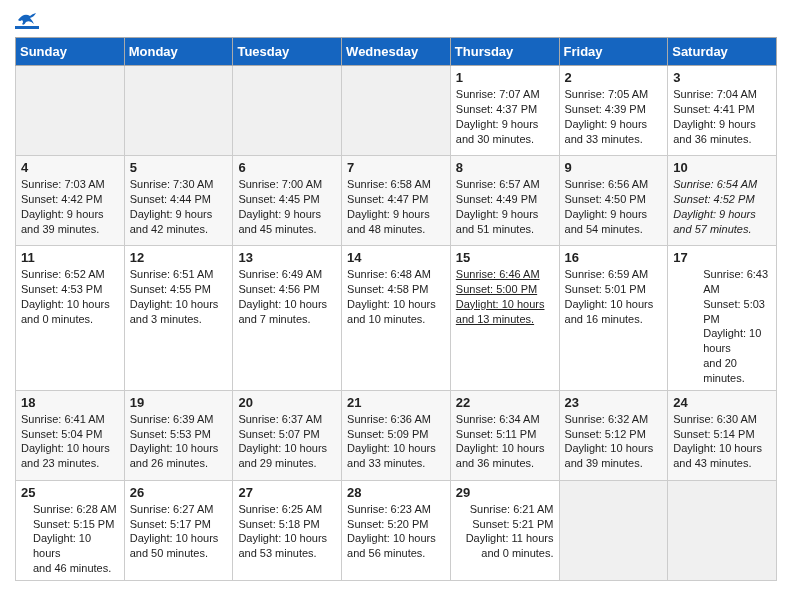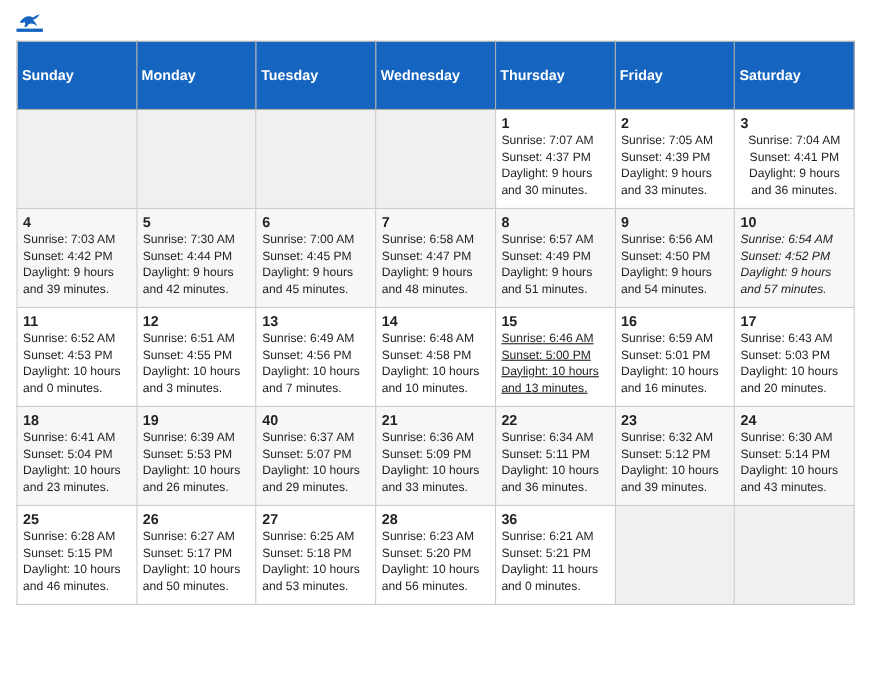--- a/index.html
+++ b/index.html
@@ -43,21 +43,21 @@
     table {
       width: 100%;
       border-collapse: collapse;
       table-layout: fixed;
     }
     thead tr th {
       background: #1565c0;
       color: #fff;
       font-size: 13px;
       font-weight: bold;
-      padding: 23px 4px;
+      padding: 6px 4px;
       text-align: left;
       border: 1px solid #aaa;
     }
     tbody tr td {
       vertical-align: top;
       border: 1px solid #ccc;
       padding: 4px 5px;
       font-size: 11px;
       color: #222;
       min-height: 80px;
@@ -131,21 +131,21 @@
         </td>
         <td>
           <span class="day-number">2</span>
           <div class="day-info" style="white-space: pre-line;">Sunrise: 7:05 AM
 Sunset: 4:39 PM
 Daylight: 9 hours
 and 33 minutes.</div>
         </td>
         <td>
           <span class="day-number">3</span>
-          <div class="day-info" style="white-space: pre-line; text-align: center;">Sunrise: 7:04 AM
+          <div class="day-info" style="white-space: pre-line;">Sunrise: 7:04 AM
 Sunset: 4:41 PM
 Daylight: 9 hours
 and 36 minutes.</div>
         </td>
       </tr>
       <tr>
         <td>
           <span class="day-number">4</span>
           <div class="day-info" style="white-space: pre-line;">Sunrise: 7:03 AM
 Sunset: 4:42 PM
@@ -233,21 +233,21 @@
         </td>
         <td>
           <span class="day-number">16</span>
           <div class="day-info" style="white-space: pre-line;">Sunrise: 6:59 AM
 Sunset: 5:01 PM
 Daylight: 10 hours
 and 16 minutes.</div>
         </td>
         <td>
           <span class="day-number">17</span>
-          <div class="day-info" style="white-space: pre-line;">Sunrise: 6:43 AM
+          <div class="day-info" style="white-space: pre-line; margin-left: 30px;">Sunrise: 6:43 AM
 Sunset: 5:03 PM
 Daylight: 10 hours
 and 20 minutes.</div>
         </td>
       </tr>
       <tr>
         <td>
           <span class="day-number">18</span>
           <div class="day-info" style="white-space: pre-line;">Sunrise: 6:41 AM
 Sunset: 5:04 PM
@@ -255,21 +255,21 @@
 and 23 minutes.</div>
         </td>
         <td>
           <span class="day-number">19</span>
           <div class="day-info" style="white-space: pre-line;">Sunrise: 6:39 AM
 Sunset: 5:53 PM
 Daylight: 10 hours
 and 26 minutes.</div>
         </td>
         <td>
-          <span class="day-number">40</span>
+          <span class="day-number">20</span>
           <div class="day-info" style="white-space: pre-line;">Sunrise: 6:37 AM
 Sunset: 5:07 PM
 Daylight: 10 hours
 and 29 minutes.</div>
         </td>
         <td>
           <span class="day-number">21</span>
           <div class="day-info" style="white-space: pre-line;">Sunrise: 6:36 AM
 Sunset: 5:09 PM
 Daylight: 10 hours
@@ -293,21 +293,21 @@
           <span class="day-number">24</span>
           <div class="day-info" style="white-space: pre-line;">Sunrise: 6:30 AM
 Sunset: 5:14 PM
 Daylight: 10 hours
 and 43 minutes.</div>
         </td>
       </tr>
       <tr>
         <td>
           <span class="day-number">25</span>
-          <div class="day-info" style="white-space: pre-line;">Sunrise: 6:28 AM
+          <div class="day-info" style="white-space: pre-line; margin-left: 12px;">Sunrise: 6:28 AM
 Sunset: 5:15 PM
 Daylight: 10 hours
 and 46 minutes.</div>
         </td>
         <td>
           <span class="day-number">26</span>
           <div class="day-info" style="white-space: pre-line;">Sunrise: 6:27 AM
 Sunset: 5:17 PM
 Daylight: 10 hours
 and 50 minutes.</div>
@@ -320,22 +320,22 @@
 and 53 minutes.</div>
         </td>
         <td>
           <span class="day-number">28</span>
           <div class="day-info" style="white-space: pre-line;">Sunrise: 6:23 AM
 Sunset: 5:20 PM
 Daylight: 10 hours
 and 56 minutes.</div>
         </td>
         <td>
-          <span class="day-number">36</span>
-          <div class="day-info" style="white-space: pre-line;">Sunrise: 6:21 AM
+          <span class="day-number">29</span>
+          <div class="day-info" style="white-space: pre-line; text-align: right;">Sunrise: 6:21 AM
 Sunset: 5:21 PM
 Daylight: 11 hours
 and 0 minutes.</div>
         </td>
         <td class="empty-cell"></td>
         <td class="empty-cell"></td>
       </tr>
     </tbody>
 </table>
 

